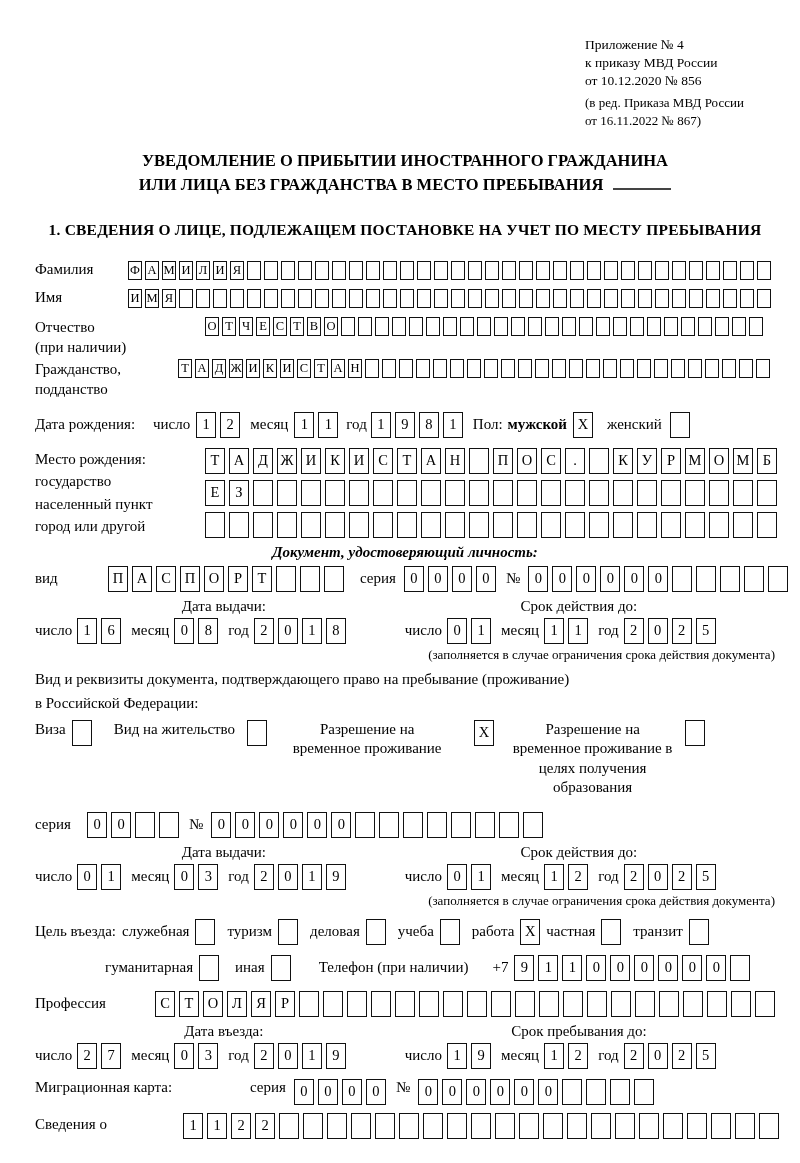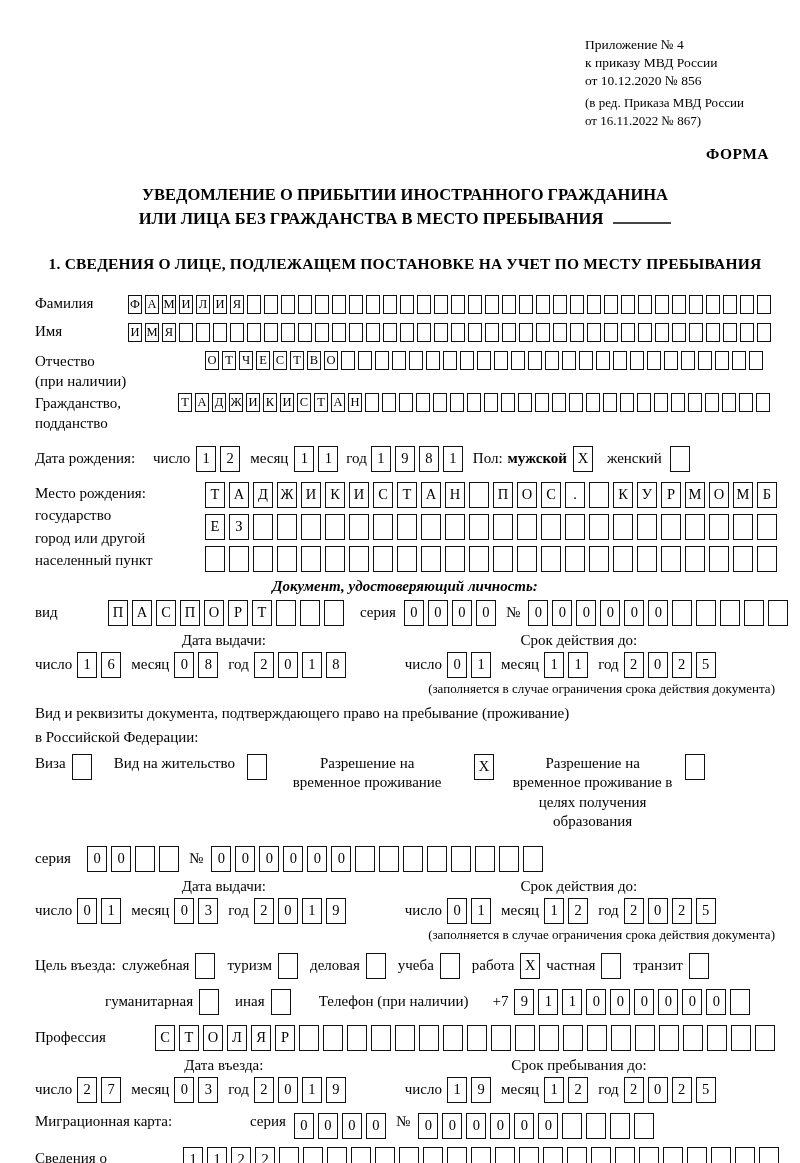--- a/index.html
+++ b/index.html
@@ -71,21 +71,20 @@
   <div class="top-right">
     <div>Приложение № 4</div>
     <div>к приказу МВД России</div>
     <div>от 10.12.2020 № 856</div>
     <div class="grp2">
       <div>(в ред. Приказа МВД России</div>
       <div>от 16.11.2022 № 867)</div>
     </div>
   </div>
 
-  <div class="forma">ФОРМА</div>
 
   <div class="title">
     <div>УВЕДОМЛЕНИЕ О ПРИБЫТИИ ИНОСТРАННОГО ГРАЖДАНИНА</div>
     <div><span>ИЛИ ЛИЦА БЕЗ ГРАЖДАНСТВА В МЕСТО ПРЕБЫВАНИЯ</span><span class="blank-line"></span></div>
   </div>
 
   <div class="section-heading">1. СВЕДЕНИЯ О ЛИЦЕ, ПОДЛЕЖАЩЕМ ПОСТАНОВКЕ НА УЧЕТ ПО МЕСТУ ПРЕБЫВАНИЯ</div>
 
   <div class="row" style="margin-top:22px;">
     <div class="lbl" style="width:93px;">Фамилия</div>
@@ -288,22 +287,22 @@
     <span style="margin-right:8px;">женский</span>
     <span class="cells cells-m">
         <span class="cell"></span>
       </span>
   </div>
 
   <div class="row" style="margin-top:10px;">
     <div class="lbl two-line" style="width:170px; line-height:1.5;">
       <div>Место рождения:</div>
       <div>государство</div>
+      <div>населенный пункт</div>
       <div>город или другой</div>
-      <div>населенный пункт</div>
     </div>
     <div>
       <div class="cells cells-m" style="margin-bottom:6px;">
           <span class="cell">Т</span>
           <span class="cell">А</span>
           <span class="cell">Д</span>
           <span class="cell">Ж</span>
           <span class="cell">И</span>
           <span class="cell">К</span>
           <span class="cell">И</span>

